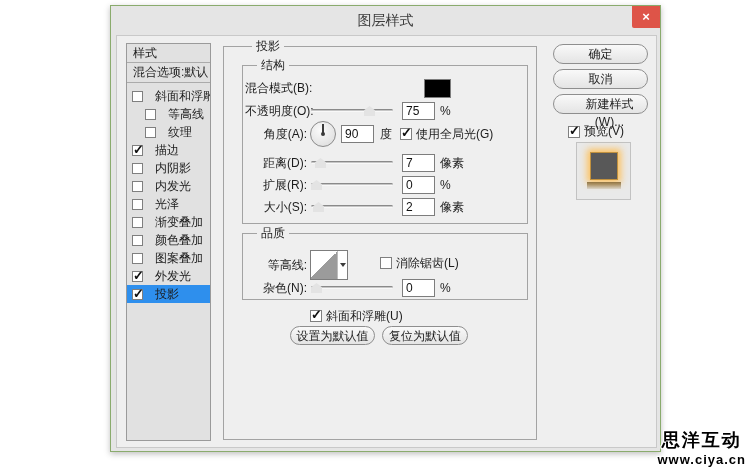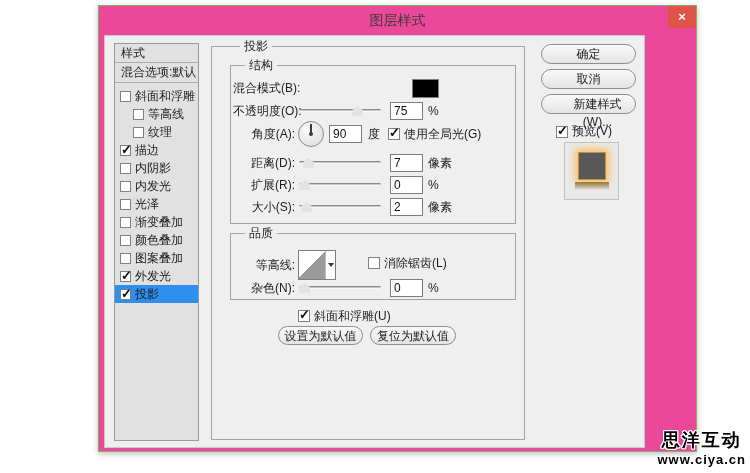--- a/index.html
+++ b/index.html
@@ -7,22 +7,22 @@
   body {
     font-family:"Liberation Sans", sans-serif;
     background:#ffffff;
     position:relative;
     overflow:hidden;
     color:#1c1c1c;
     font-size:12px;
   }
   
   .dialog {
-    position:absolute; left:98px; top:5px; width:599px; height:447px;
-    background:#ec4899;
+    position:absolute; left:110px; top:5px; width:551px; height:447px;
+    background:#e5e5e5;
     border:1px solid #8aab6d;
     box-shadow:0 2px 6px rgba(0,0,0,.25);
   }
   .titlebar { position:absolute; left:0; top:0; right:0; height:29px; }
   .title-text {
     position:absolute; left:0; right:0; top:0; height:29px;
     text-align:center; line-height:29px;
     font-size:14px; color:#3c3c3c;
   }
   .close-btn {
@@ -39,21 +39,21 @@
   .style-list {
     position:absolute; left:15px; top:37px; width:85px; height:398px;
     background:#e1e1e1; border:1px solid #9a9a9a; overflow:hidden;
   }
   .list-header { height:19px; line-height:18px; padding-left:6px; border-bottom:1px solid #ababab; color:#222; }
   .list-blending { height:20px; line-height:19px; padding-left:6px; border-bottom:1px solid #ababab; color:#222; cursor:pointer; }
   .list-items { padding-top:4px; }
   .list-row { height:18px; display:flex; align-items:center; padding-left:5px; cursor:pointer; }
   .list-row.indent { padding-left:18px; }
   .list-row.selected { background:#2e8fed; }
-  .list-row .lbl { margin-left:4px; white-space:nowrap; }
+  .list-row .lbl { margin-left:12px; white-space:nowrap; }
   
   .cb {
     width:12px; height:12px; background:#fff; border:1px solid #7f7f7f;
     position:relative; flex:none; cursor:pointer;
   }
   .cb.small { width:11px; height:11px; }
   .cb.checked::after {
     content:"✓"; position:absolute; left:0px; top:-4px;
     font-size:13px; font-weight:bold; color:#101010;
   }

